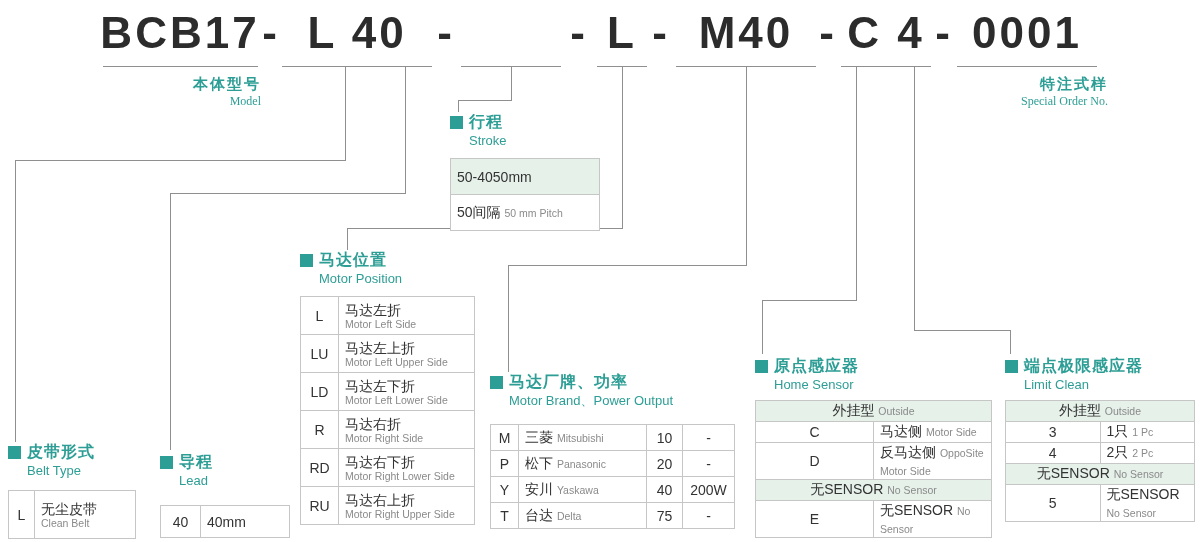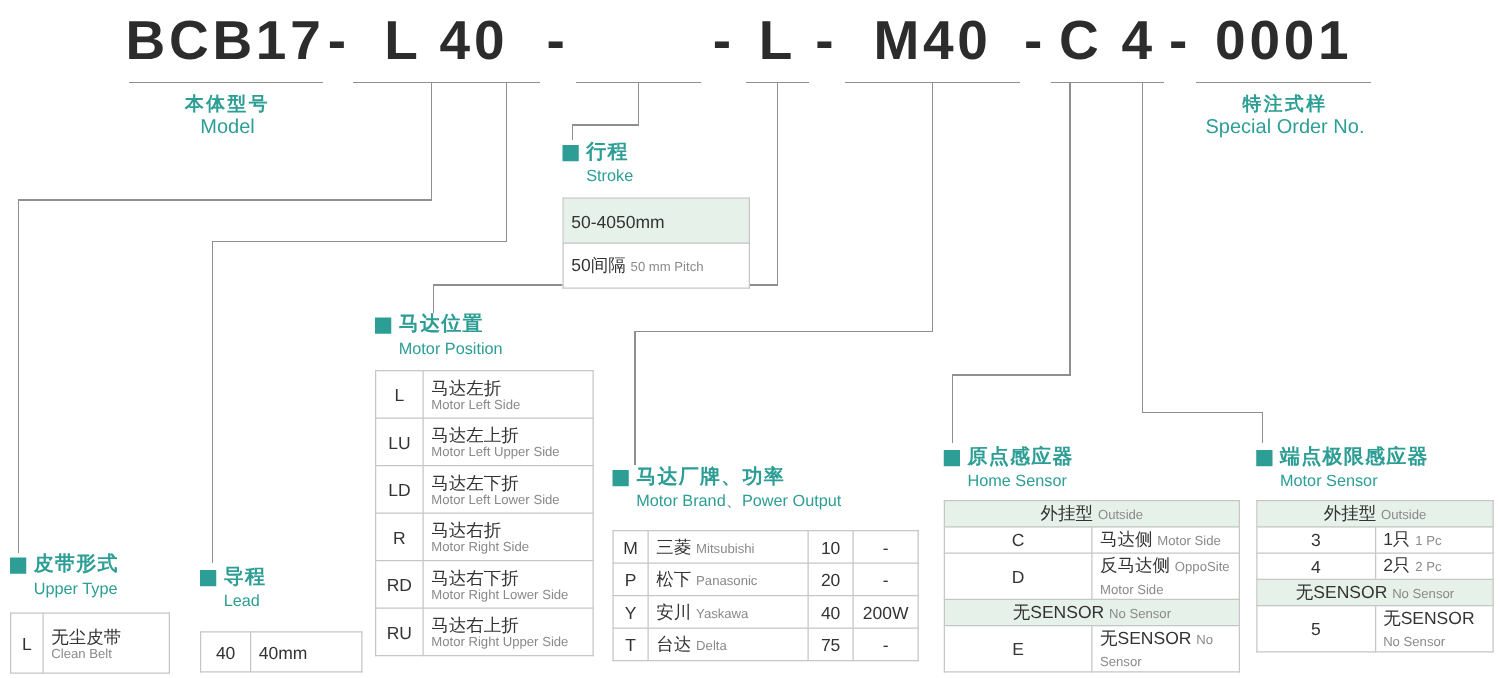--- a/index.html
+++ b/index.html
@@ -7,23 +7,23 @@
   .canvas { position:relative; width:1200px; height:542px; background:#fff; overflow:hidden; }
   .lines { position:absolute; left:0; top:0; }
 
   .code-seg, .code-dash {
     position:absolute; top:8px; height:52px; line-height:50px;
     font-size:44px; font-weight:600; color:#2c2c2c; letter-spacing:3px;
     text-align:center; white-space:nowrap;
   }
   .code-dash { width:24px; }
 
-  .center-label { position:absolute; text-align:center; color:#2d9e95; }
+  .center-label { position:absolute; text-align:right; color:#2d9e95;font-family:Liberation Serif, serif; }
   .center-label .zh { font-size:15px; font-weight:bold; letter-spacing:2px; line-height:20px; }
-  .center-label .en { font-size:16px; line-height:15px; }
+  .center-label .en { font-size:12px; line-height:15px; }
 
   .sec-head { position:absolute; padding-left:19px; color:#2d9e95; }
   .sec-head .bullet { position:absolute; left:0; top:4px; width:13px; height:13px; background:#2d9e95; }
   .sec-head .zh { font-size:16px; font-weight:bold; letter-spacing:1px; line-height:20px; display:block; }
   .sec-head .en { font-size:13px; line-height:17px; display:block; }
 
   table.spec { position:absolute; border-collapse:collapse; background:#fff; table-layout:fixed; }
   table.spec td { border:1px solid #c6c6c6; font-size:14px; color:#333; padding:1px 6px; vertical-align:middle; }
   td.code { text-align:center; padding:1px 2px; }
   td.ctr  { text-align:center; }
@@ -152,21 +152,21 @@
         <span class="l1">马达右上折</span>
         <span class="sub l2">Motor Right Upper Side</span>
       </td>
     </tr>
   </tbody>
     </table>
 
   <div class="sec-head" style="left:8px;top:442px">
     <span class="bullet"></span>
     <span class="zh">皮带形式</span>
-    <span class="en">Upper Type</span>
+    <span class="en">Belt Type</span>
   </div>
   <table class="spec t-belt" style="left:8px;top:490px;width:128px">
     <tbody>
         <tr>
       <td class="code" style="width:26px">L</td>
       <td>
         <span class="l1">无尘皮带</span>
         <span class="sub l2">Clean Belt</span>
       </td>
     </tr>
@@ -272,21 +272,21 @@
         <span>无SENSOR</span>
         <span class="sub">No Sensor</span>
       </td>
     </tr>
   </tbody>
     </table>
 
   <div class="sec-head" style="left:1005px;top:356px">
     <span class="bullet"></span>
     <span class="zh">端点极限感应器</span>
-    <span class="en">Motor Sensor</span>
+    <span class="en">Limit Clean</span>
   </div>
   <table class="spec t-sensor" style="left:1005px;top:400px;width:190px">
     <tbody>
         <tr>
       <td class="mint ctr" colspan="2">
         <span>外挂型</span>
         <span class="sub">Outside</span>
       </td>
     </tr>
     <tr>

